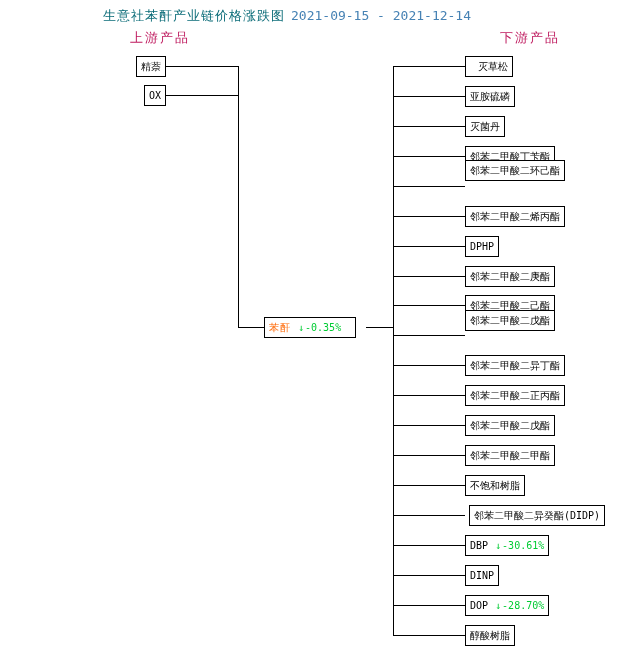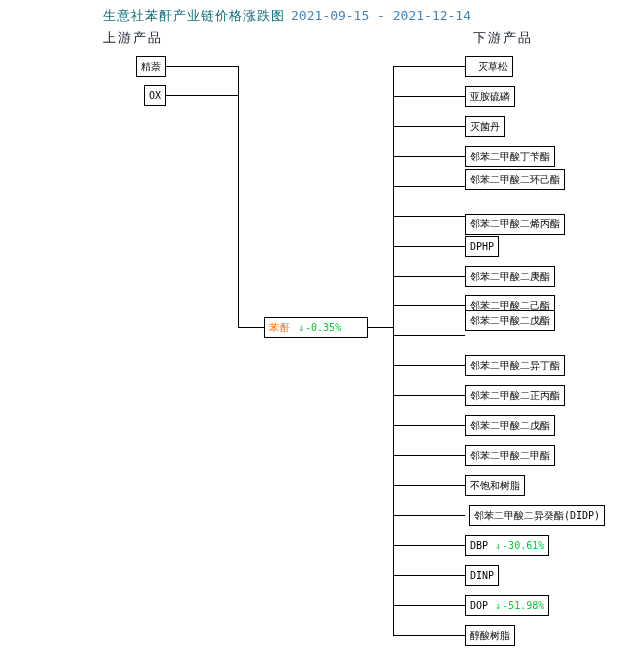--- a/index.html
+++ b/index.html
@@ -12,21 +12,21 @@
     border-radius:17px;
   }
   .title{
     position:absolute;left:103px;top:7px;
     font-size:13px;letter-spacing:1px;white-space:nowrap;
   }
   .title .cn{color:#0B6C78;}
   .title .date{color:#4682B4;letter-spacing:0;margin-left:6px;}
   .col-label{
     position:absolute;top:29px;
-    font-size:13px;color:#0f172a;letter-spacing:2px;white-space:nowrap;
+    font-size:13px;color:#be185d;letter-spacing:2px;white-space:nowrap;margin-left:27px;
   }
   .col-label.up{left:103px;}
   .col-label.down{left:473px;}
   .node{
     position:absolute;
     border:1px solid #000000;
     background:#ffffff;
     padding:1px 4px;
     font-size:10px;line-height:17px;
     white-space:nowrap;
@@ -74,35 +74,35 @@
       <div class="line" style="left: 393px; top: 485px; width: 72px; height: 1px;"></div>
       <div class="line" style="left: 393px; top: 515px; width: 72px; height: 1px;"></div>
       <div class="line" style="left: 393px; top: 545px; width: 72px; height: 1px;"></div>
       <div class="line" style="left: 393px; top: 575px; width: 72px; height: 1px;"></div>
       <div class="line" style="left: 393px; top: 605px; width: 72px; height: 1px;"></div>
       <div class="line" style="left: 393px; top: 635px; width: 72px; height: 1px;"></div>
     </div>
   <div id="nodes">
       <div class="node" style="right: 464px; top: 56px;"><span class="lbl">精萘</span></div>
       <div class="node" style="right: 464px; top: 85px;"><span class="lbl">OX</span></div>
-      <div class="node center-node" style="left: 264px; top: 317px; width: 104px;"><span class="lbl">苯酐</span><span class="arrow">↓</span><span class="chg">-0.35%</span></div>
+      <div class="node center-node" style="left: 264px; top: 317px; width: 92px;"><span class="lbl">苯酐</span><span class="arrow">↓</span><span class="chg">-0.35%</span></div>
       <div class="node" style="left: 465px; top: 56px; padding-left: 12px;"><span class="lbl">灭草松</span></div>
       <div class="node" style="left: 465px; top: 86px;"><span class="lbl">亚胺硫磷</span></div>
       <div class="node" style="left: 465px; top: 116px;"><span class="lbl">灭菌丹</span></div>
       <div class="node" style="left: 465px; top: 146px;"><span class="lbl">邻苯二甲酸丁苄酯</span></div>
-      <div class="node" style="left: 465px; top: 169px;"><span class="lbl">邻苯二甲酸二环己酯</span></div>
-      <div class="node" style="left: 465px; top: 214px; font-family: Liberation Mono, monospace;"><span class="lbl">邻苯二甲酸二烯丙酯</span></div>
+      <div class="node" style="left: 465px; top: 160px;"><span class="lbl">邻苯二甲酸二环己酯</span></div>
+      <div class="node" style="left: 465px; top: 206px;"><span class="lbl">邻苯二甲酸二烯丙酯</span></div>
       <div class="node" style="left: 465px; top: 236px;"><span class="lbl">DPHP</span></div>
       <div class="node" style="left: 465px; top: 266px;"><span class="lbl">邻苯二甲酸二庚酯</span></div>
       <div class="node" style="left: 465px; top: 295px;"><span class="lbl">邻苯二甲酸二己酯</span></div>
       <div class="node" style="left: 465px; top: 310px;"><span class="lbl">邻苯二甲酸二戊酯</span></div>
       <div class="node" style="left: 465px; top: 355px;"><span class="lbl">邻苯二甲酸二异丁酯</span></div>
       <div class="node" style="left: 465px; top: 385px;"><span class="lbl">邻苯二甲酸二正丙酯</span></div>
       <div class="node" style="left: 465px; top: 415px;"><span class="lbl">邻苯二甲酸二戊酯</span></div>
       <div class="node" style="left: 465px; top: 445px;"><span class="lbl">邻苯二甲酸二甲酯</span></div>
       <div class="node" style="left: 465px; top: 475px;"><span class="lbl">不饱和树脂</span></div>
       <div class="node" style="left: 469px; top: 505px;"><span class="lbl">邻苯二甲酸二异癸酯(DIDP)</span></div>
       <div class="node" style="left: 465px; top: 535px;"><span class="lbl">DBP</span><span class="arrow">↓</span><span class="chg">-30.61%</span></div>
       <div class="node" style="left: 465px; top: 565px;"><span class="lbl">DINP</span></div>
-      <div class="node" style="left: 465px; top: 595px;"><span class="lbl">DOP</span><span class="arrow">↓</span><span class="chg">-51.98%</span></div>
+      <div class="node" style="left: 465px; top: 595px;"><span class="lbl">DOP</span><span class="arrow">↓</span><span class="chg">-28.70%</span></div>
       <div class="node" style="left: 465px; top: 625px;"><span class="lbl">醇酸树脂</span></div>
     </div>
 </div>
 
 </body></html>

